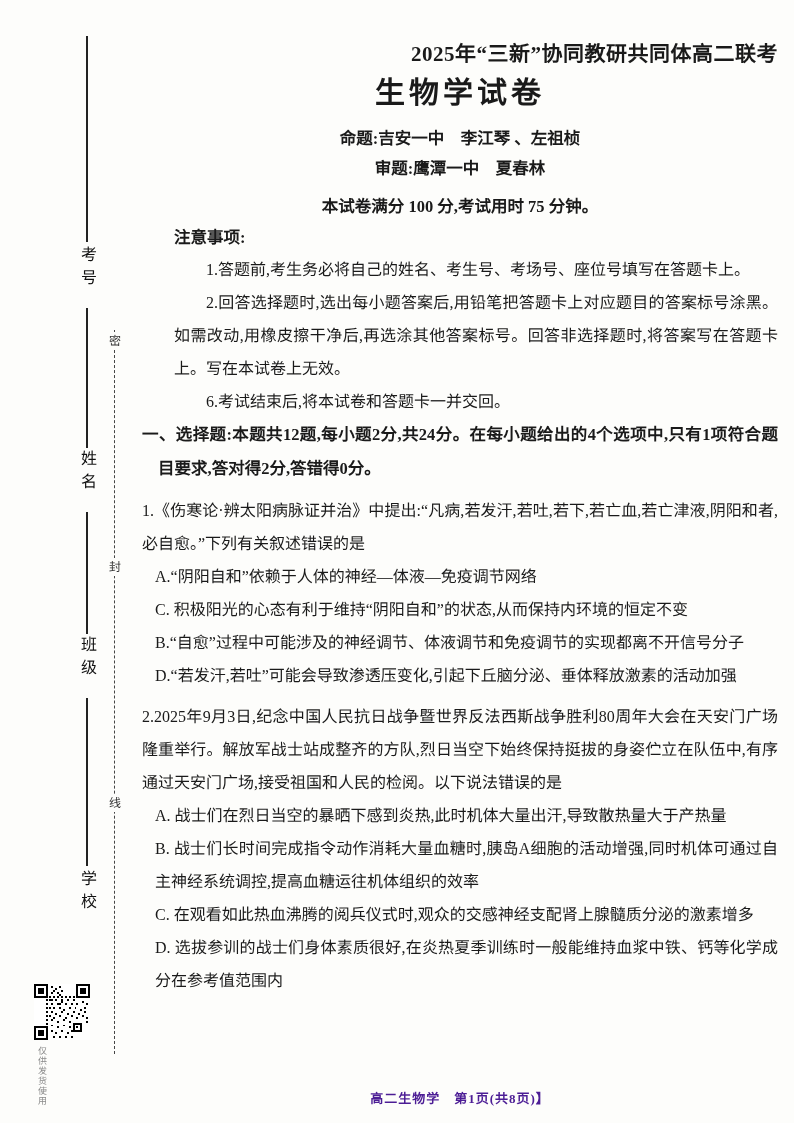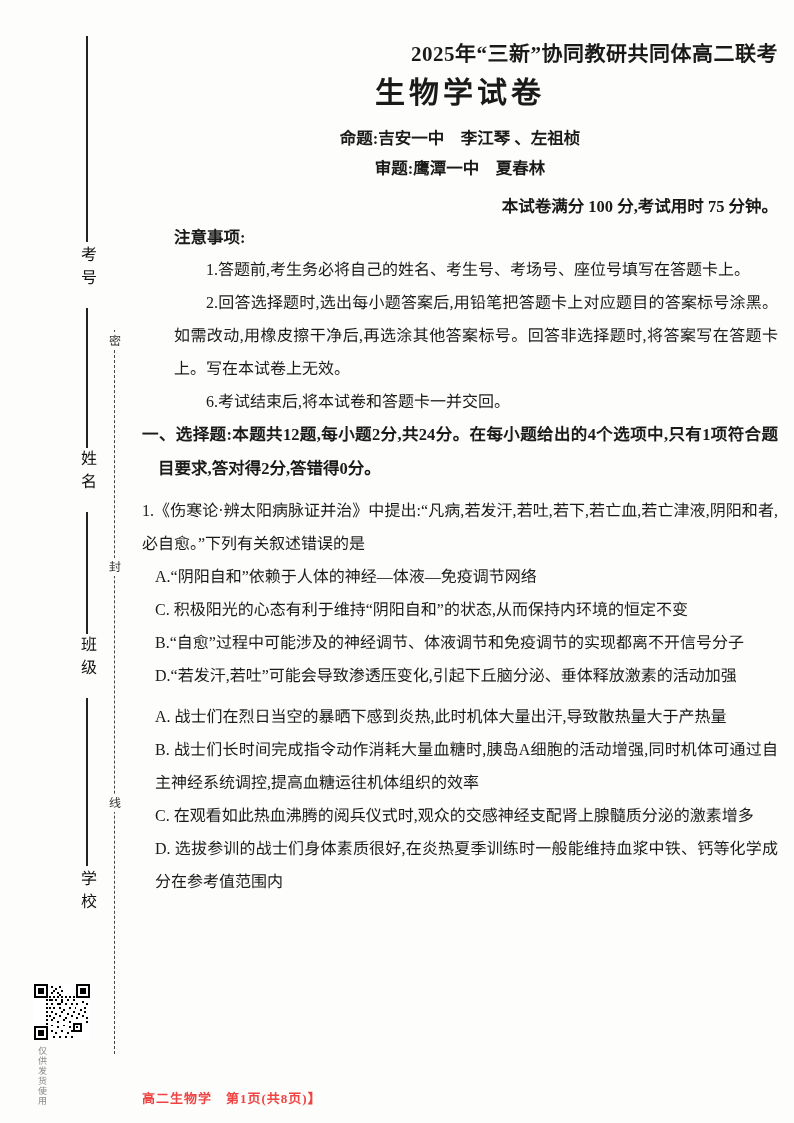--- a/index.html
+++ b/index.html
@@ -10,34 +10,34 @@
   }
   .page{position:absolute;inset:0;background:#fdfdfb}
   p{margin:0}
 
   
   .content{position:absolute;left:142px;top:38px;width:636px}
   .exam-title{font-size:21px;font-weight:700;text-align:right;line-height:32px;letter-spacing:.5px}
   .subject-title{font-size:30px;font-weight:700;text-align:center;line-height:46px;margin-top:0;letter-spacing:4px}
   .byline{font-size:16.5px;font-weight:700;text-align:center;line-height:30px}
   .byline.first{margin-top:8px}
-  .meta{font-size:16.5px;font-weight:700;text-align:right;line-height:30px;margin-top:8px}
+  .meta{font-size:16.5px;font-weight:700;text-align:center;line-height:30px;margin-top:8px}
 
   .notice{padding-left:32px;}
   .notice-title{font-size:16.5px;font-weight:700;line-height:31px}
   .notice-item{font-size:16px;line-height:33px;text-indent:2em;text-align:justify}
 
   .section-heading{font-size:16.5px;font-weight:700;line-height:34px;margin-top:0;
     padding-left:16px;text-indent:-16px;text-align:justify}
   .question{margin-top:8px}
   .stem{font-size:16px;line-height:33px;text-align:justify}
   .option{font-size:16px;line-height:33px;padding-left:13px;text-align:justify}
 
-  .page-footer{position:absolute;left:142px;width:636px;bottom:16px;text-align:left;
-    font-size:13px;font-weight:700;color:#ef4444;letter-spacing:1px}
+  .page-footer{position:absolute;left:142px;width:636px;bottom:16px;text-align:center;
+    font-size:13px;font-weight:700;color:#4c1d95;letter-spacing:1px}
 
   
   .vline{position:absolute;left:86px;width:1.5px;background:#222}
   .vline.seg1{top:36px;height:206px}
   .vline.seg2{top:308px;height:140px}
   .vline.seg3{top:512px;height:122px}
   .vline.seg4{top:698px;height:168px}
   .field-label{position:absolute;left:75px;width:22px;writing-mode:vertical-lr;text-orientation:upright;
     font-size:16px;letter-spacing:7px;color:#111;text-align:center}
   .field-label.f1{top:246px}
@@ -117,20 +117,21 @@
 
     <div class="question">
       <p class="stem">1.《伤寒论·辨太阳病脉证并治》中提出:“凡病,若发汗,若吐,若下,若亡血,若亡津液,阴阳和者,必自愈。”下列有关叙述错误的是</p>
       <p class="option">A.“阴阳自和”依赖于人体的神经—体液—免疫调节网络</p>
       <p class="option">C. 积极阳光的心态有利于维持“阴阳自和”的状态,从而保持内环境的恒定不变</p>
       <p class="option">B.“自愈”过程中可能涉及的神经调节、体液调节和免疫调节的实现都离不开信号分子</p>
       <p class="option">D.“若发汗,若吐”可能会导致渗透压变化,引起下丘脑分泌、垂体释放激素的活动加强</p>
     </div>
 
     <div class="question">
+      <p class="stem">2.2025年9月3日,纪念中国人民抗日战争暨世界反法西斯战争胜利80周年大会在天安门广场隆重举行。解放军战士站成整齐的方队,烈日当空下始终保持挺拔的身姿伫立在队伍中,有序通过天安门广场,接受祖国和人民的检阅。以下说法错误的是</p>
       <p class="option">A. 战士们在烈日当空的暴晒下感到炎热,此时机体大量出汗,导致散热量大于产热量</p>
       <p class="option">B. 战士们长时间完成指令动作消耗大量血糖时,胰岛A细胞的活动增强,同时机体可通过自主神经系统调控,提高血糖运往机体组织的效率</p>
       <p class="option">C. 在观看如此热血沸腾的阅兵仪式时,观众的交感神经支配肾上腺髓质分泌的激素增多</p>
       <p class="option">D. 选拔参训的战士们身体素质很好,在炎热夏季训练时一般能维持血浆中铁、钙等化学成分在参考值范围内</p>
     </div>
   </main>
 
   <footer class="page-footer">高二生物学　第1页(共8页)】</footer>
 </div>
 

